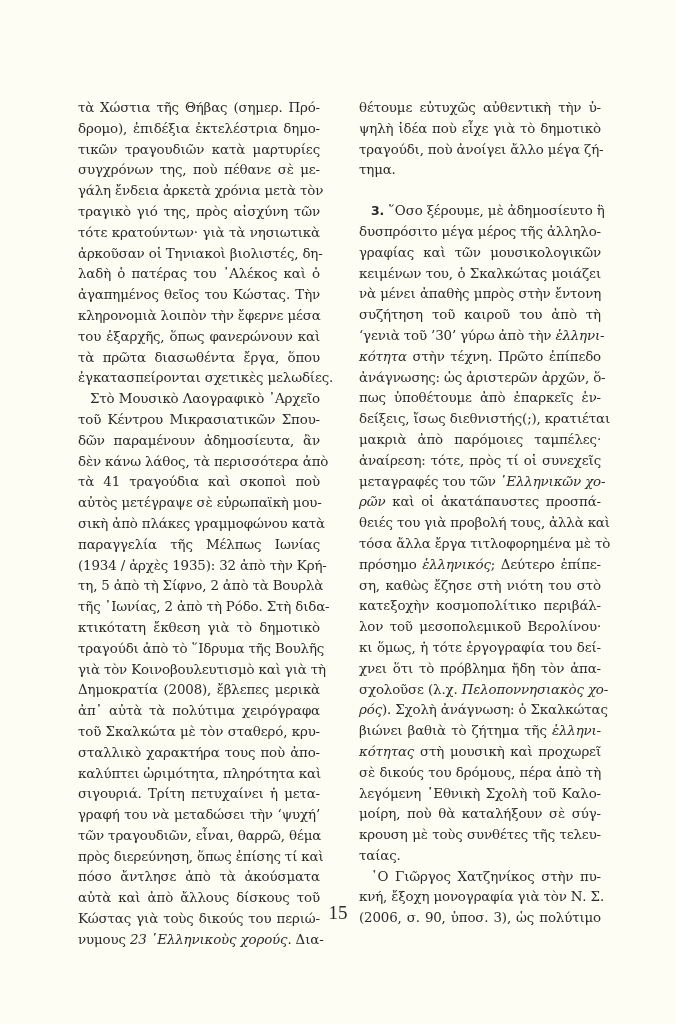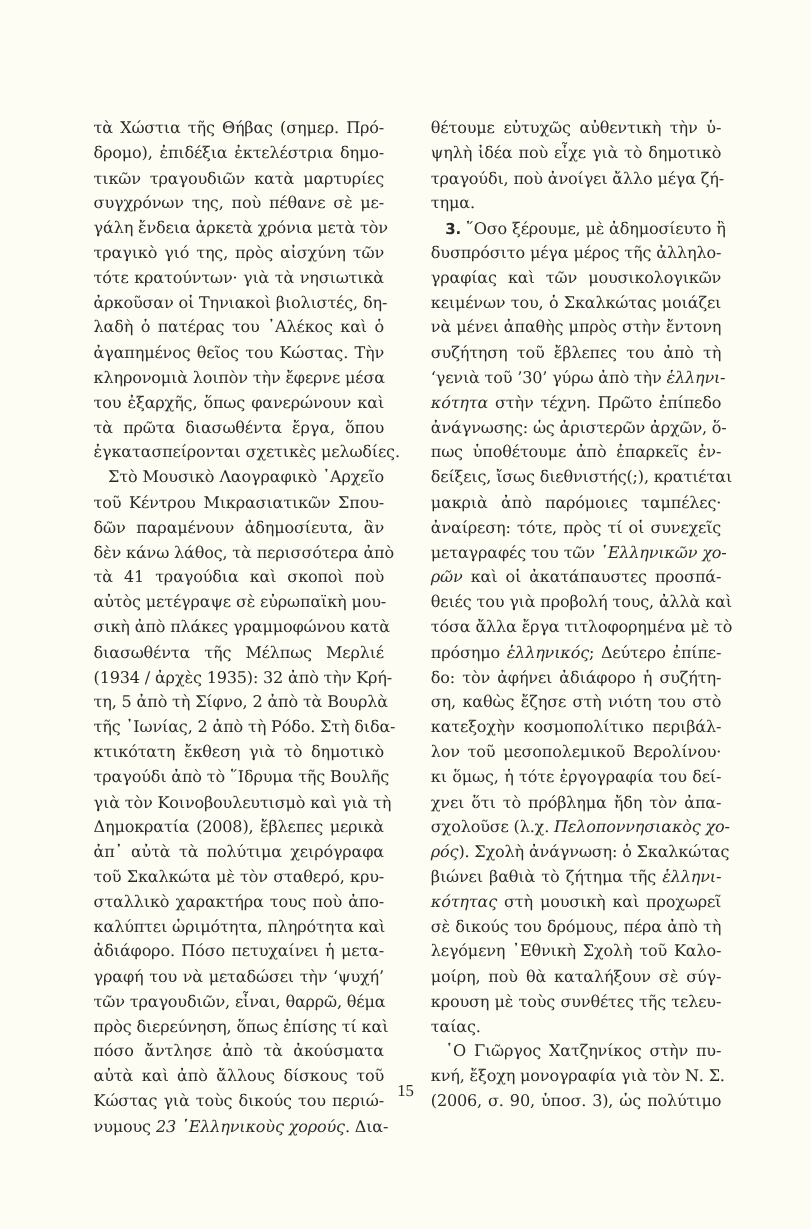--- a/index.html
+++ b/index.html
@@ -19,26 +19,26 @@
     height: 20.8px;
     line-height: 20.8px;
     font-size: 13.4px;
     white-space: nowrap;
     text-align: justify;
     text-align-last: justify;
     letter-spacing: -0.15px;
   }
   .line.last { text-align-last: left; }
   .line.indent { padding-left: 12px; }
-  .line.gap { }
+  .line.gap { margin-top: 20px; }
   .line i, .it { }
   .num { font-weight: bold; font-family: "DejaVu Sans", "Liberation Sans", sans-serif; font-size: 12.5px; }
   .pagenum {
     position: absolute; top: 902px; left: 0; width: 676px;
-    text-align: center; font-size: 14px;
+    text-align: center; font-size: 19px;
     font-family: "Liberation Serif", serif;
   }
 </style>
 </head>
 <body>
 
 <div class="page">
 
   <div class="col left">
     <div class="line">τὰ Χώστια τῆς Θήβας (σημερ. Πρό-</div>
@@ -55,66 +55,65 @@
     <div class="line">του ἐξαρχῆς, ὅπως φανερώνουν καὶ</div>
     <div class="line">τὰ πρῶτα διασωθέντα ἔργα, ὅπου</div>
     <div class="line last">ἐγκατασπείρονται σχετικὲς μελωδίες.</div>
     <div class="line indent">Στὸ Μουσικὸ Λαογραφικὸ ᾿Αρχεῖο</div>
     <div class="line">τοῦ Κέντρου Μικρασιατικῶν Σπου-</div>
     <div class="line">δῶν παραμένουν ἀδημοσίευτα, ἂν</div>
     <div class="line">δὲν κάνω λάθος, τὰ περισσότερα ἀπὸ</div>
     <div class="line">τὰ 41 τραγούδια καὶ σκοποὶ ποὺ</div>
     <div class="line">αὐτὸς μετέγραψε σὲ εὐρωπαϊκὴ μου-</div>
     <div class="line">σικὴ ἀπὸ πλάκες γραμμοφώνου κατὰ</div>
-    <div class="line">διασωθέντα τῆς Μέλπως Μερλιέ</div>
+    <div class="line">παραγγελία τῆς Μέλπως Ιωνίας</div>
     <div class="line">(1934 / ἀρχὲς 1935): 32 ἀπὸ τὴν Κρή-</div>
     <div class="line">τη, 5 ἀπὸ τὴ Σίφνο, 2 ἀπὸ τὰ Βουρλὰ</div>
     <div class="line">τῆς ᾿Ιωνίας, 2 ἀπὸ τὴ Ρόδο. Στὴ διδα-</div>
     <div class="line">κτικότατη ἔκθεση γιὰ τὸ δημοτικὸ</div>
     <div class="line">τραγούδι ἀπὸ τὸ ῞Ιδρυμα τῆς Βουλῆς</div>
     <div class="line">γιὰ τὸν Κοινοβουλευτισμὸ καὶ γιὰ τὴ</div>
     <div class="line">Δημοκρατία (2008), ἔβλεπες μερικὰ</div>
     <div class="line">ἀπ᾿ αὐτὰ τὰ πολύτιμα χειρόγραφα</div>
     <div class="line">τοῦ Σκαλκώτα μὲ τὸν σταθερό, κρυ-</div>
     <div class="line">σταλλικὸ χαρακτήρα τους ποὺ ἀπο-</div>
     <div class="line">καλύπτει ὡριμότητα, πληρότητα καὶ</div>
-    <div class="line">ἀδιάφορο. Πόσο πετυχαίνει ἡ μετα-</div>
+    <div class="line">σιγουριά. Τρίτη πετυχαίνει ἡ μετα-</div>
     <div class="line">γραφή του νὰ μεταδώσει τὴν ‘ψυχή’</div>
     <div class="line">τῶν τραγουδιῶν, εἶναι, θαρρῶ, θέμα</div>
     <div class="line">πρὸς διερεύνηση, ὅπως ἐπίσης τί καὶ</div>
     <div class="line">πόσο ἄντλησε ἀπὸ τὰ ἀκούσματα</div>
     <div class="line">αὐτὰ καὶ ἀπὸ ἄλλους δίσκους τοῦ</div>
     <div class="line">Κώστας γιὰ τοὺς δικούς του περιώ-</div>
     <div class="line"><span>νυμους </span><i>23 ῾Ελληνικοὺς χορούς</i><span>. Δια-</span></div>
   </div>
 
   <div class="col right">
     <div class="line">θέτουμε εὐτυχῶς αὐθεντικὴ τὴν ὑ-</div>
     <div class="line">ψηλὴ ἰδέα ποὺ εἶχε γιὰ τὸ δημοτικὸ</div>
     <div class="line">τραγούδι, ποὺ ἀνοίγει ἄλλο μέγα ζή-</div>
     <div class="line last">τημα.</div>
     <div class="line indent gap"><span class="num">3.</span><span> ῞Οσο ξέρουμε, μὲ ἀδημοσίευτο ἢ</span></div>
     <div class="line">δυσπρόσιτο μέγα μέρος τῆς ἀλληλο-</div>
     <div class="line">γραφίας καὶ τῶν μουσικολογικῶν</div>
     <div class="line">κειμένων του, ὁ Σκαλκώτας μοιάζει</div>
     <div class="line">νὰ μένει ἀπαθὴς μπρὸς στὴν ἔντονη</div>
-    <div class="line">συζήτηση τοῦ ἔβλεπες του ἀπὸ τὴ</div>
+    <div class="line">συζήτηση τοῦ καιροῦ του ἀπὸ τὴ</div>
     <div class="line"><span>‘γενιὰ τοῦ ’30’ γύρω ἀπὸ τὴν </span><i>ἑλληνι-</i></div>
     <div class="line"><i>κότητα</i><span> στὴν τέχνη. Πρῶτο ἐπίπεδο</span></div>
     <div class="line">ἀνάγνωσης: ὡς ἀριστερῶν ἀρχῶν, ὅ-</div>
     <div class="line">πως ὑποθέτουμε ἀπὸ ἐπαρκεῖς ἐν-</div>
     <div class="line">δείξεις, ἴσως διεθνιστής(;), κρατιέται</div>
     <div class="line">μακριὰ ἀπὸ παρόμοιες ταμπέλες·</div>
     <div class="line">ἀναίρεση: τότε, πρὸς τί οἱ συνεχεῖς</div>
     <div class="line"><span>μεταγραφές του τῶν </span><i>῾Ελληνικῶν χο-</i></div>
     <div class="line"><i>ρῶν</i><span> καὶ οἱ ἀκατάπαυστες προσπά-</span></div>
     <div class="line">θειές του γιὰ προβολή τους, ἀλλὰ καὶ</div>
     <div class="line">τόσα ἄλλα ἔργα τιτλοφορημένα μὲ τὸ</div>
     <div class="line"><span>πρόσημο </span><i>ἑλληνικός</i><span>; Δεύτερο ἐπίπε-</span></div>
-    <div class="line">δο: τὸν ἀφήνει ἀδιάφορο ἡ συζήτη-</div>
     <div class="line">ση, καθὼς ἔζησε στὴ νιότη του στὸ</div>
     <div class="line">κατεξοχὴν κοσμοπολίτικο περιβάλ-</div>
     <div class="line">λον τοῦ μεσοπολεμικοῦ Βερολίνου·</div>
     <div class="line">κι ὅμως, ἡ τότε ἐργογραφία του δεί-</div>
     <div class="line">χνει ὅτι τὸ πρόβλημα ἤδη τὸν ἀπα-</div>
     <div class="line"><span>σχολοῦσε (λ.χ. </span><i>Πελοποννησιακὸς χο-</i></div>
     <div class="line"><i>ρός</i><span>). Σχολὴ ἀνάγνωση: ὁ Σκαλκώτας</span></div>
     <div class="line"><span>βιώνει βαθιὰ τὸ ζήτημα τῆς </span><i>ἑλληνι-</i></div>
     <div class="line"><i>κότητας</i><span> στὴ μουσικὴ καὶ προχωρεῖ</span></div>
     <div class="line">σὲ δικούς του δρόμους, πέρα ἀπὸ τὴ</div>

